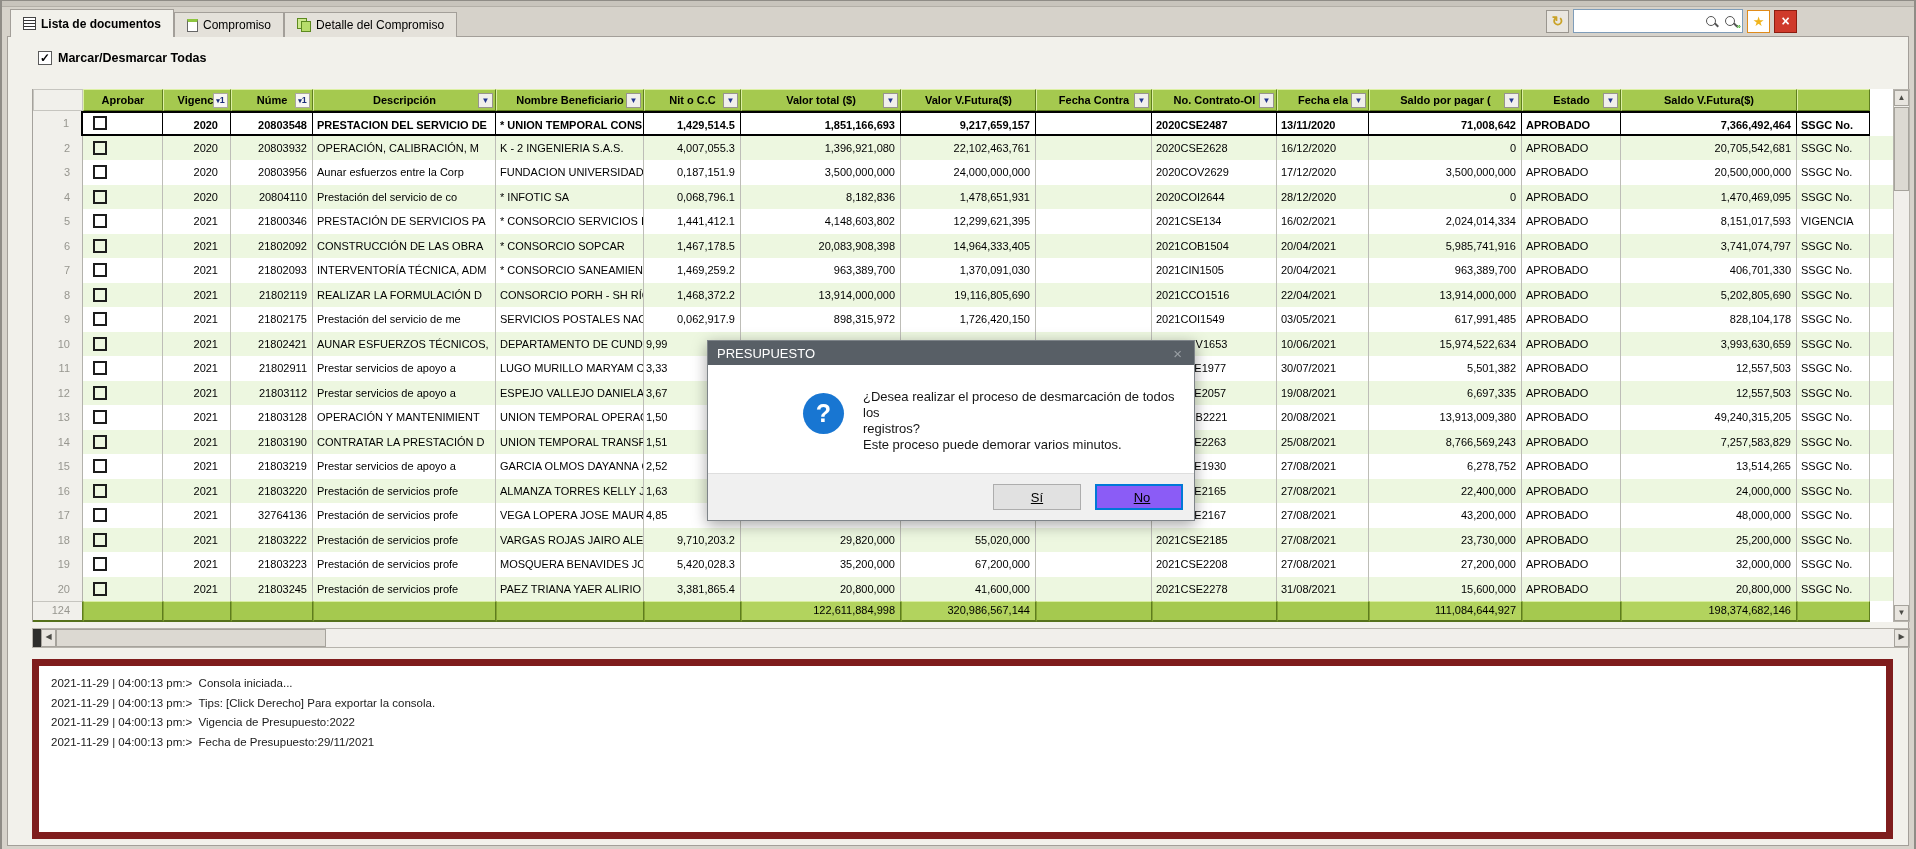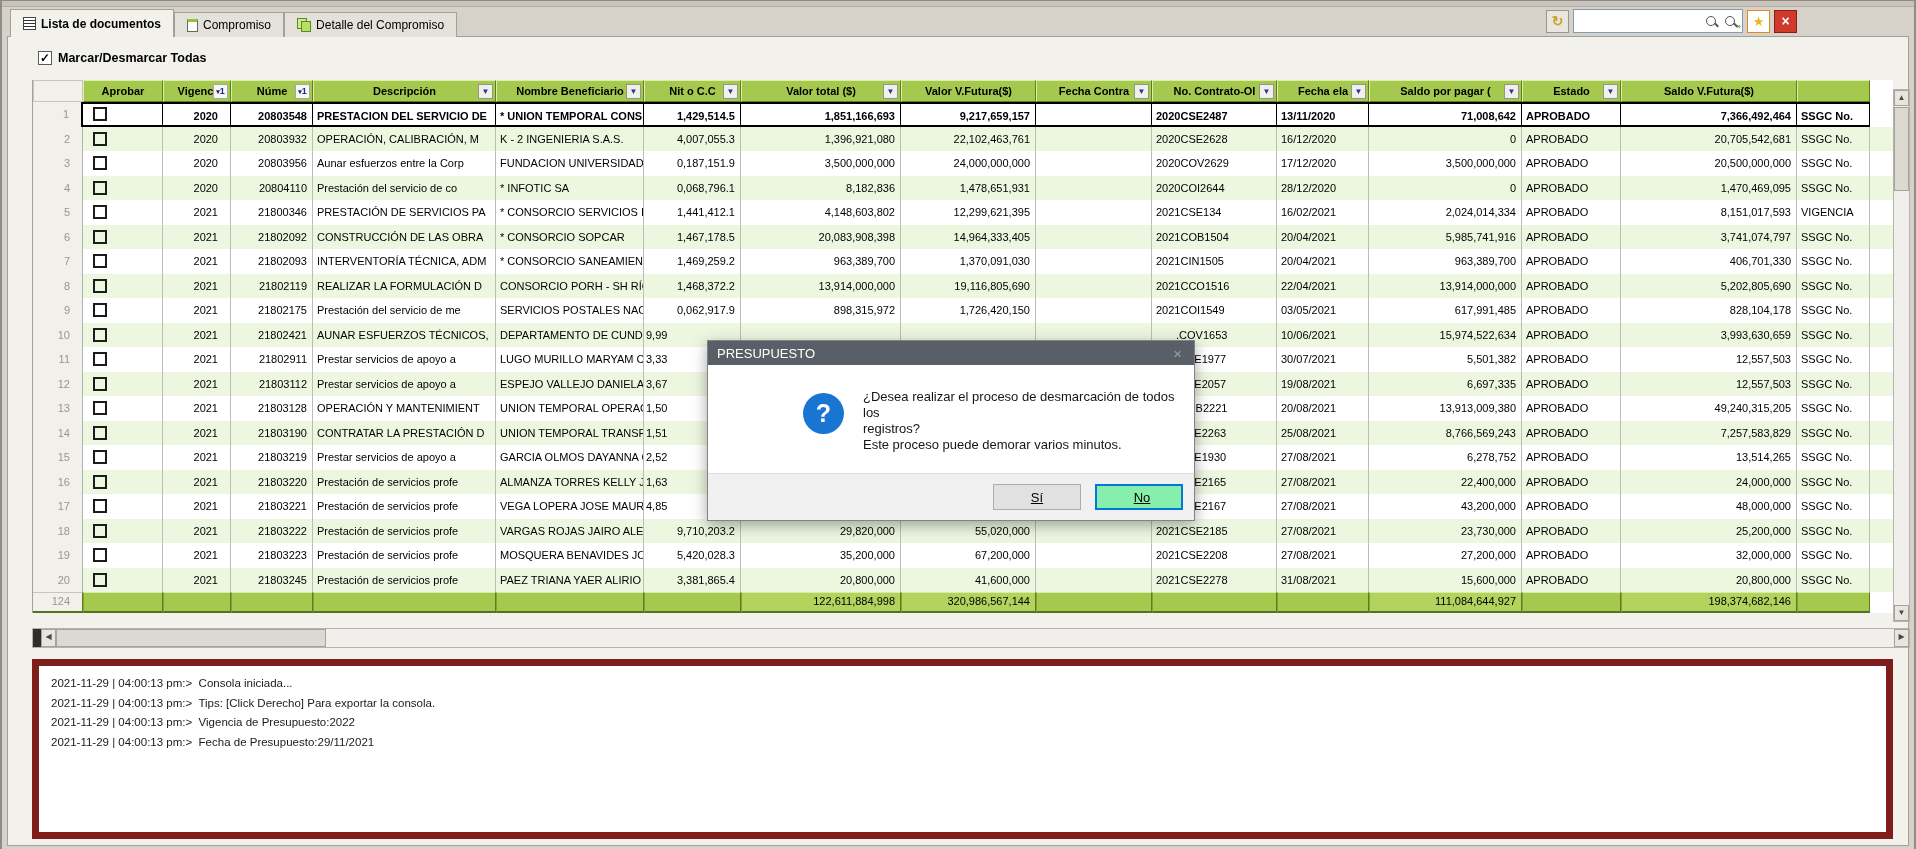--- a/index.html
+++ b/index.html
@@ -36,21 +36,21 @@
   .mag.next b { position:absolute; right:-4px; bottom:-3px; color:#3fae2a; font-size:8px; font-style:normal; }
   .tbtn.star { background:#fff; border:1px solid #e08b1a; color:#f0b41c; font-size:13px; }
   .tbtn.closebtn { background:#cf3a2b; border:1px solid #8c1d10; color:#fff; font-weight:bold; font-size:14px; }
 
   
   .selectall { position:absolute; left:36px; top:50px; display:flex; align-items:center; gap:6px; font-size:12.5px; font-weight:bold; z-index:4; }
   .sa-cb { width:14px; height:14px; border:1px solid #5a5a5a; background:#fff; font-size:12px; line-height:12px; text-align:center; }
   .sa-cb::after { content:"✓"; }
 
   
-  .grid { position:absolute; left:30px; top:79px; width:1861px; z-index:3; background:#fff; border-left:1px solid #a5a29c; }
+  .grid { position:absolute; left:30px; top:88px; width:1861px; z-index:3; background:#fff; border-left:1px solid #a5a29c; }
   .hdr-row { display:flex; height:22px; }
   .hcell { flex:none; position:relative; background:#a5c94f; font-size:11px; font-weight:bold; text-align:center; line-height:20px;
            border-top:1px solid #dcf0a4; border-left:1px solid #dcf0a4; border-right:1px solid #5e7d1e; border-bottom:1px solid #5e7d1e;
            overflow:hidden; white-space:nowrap; }
   .hcell.corner { background:#f1f0eb; border:1px solid #c6c5bf; }
   .filterbtn { position:absolute; right:2px; top:3px; width:15px; height:15px; background:#f0efeb; border:1px solid #97948e;
                font-size:8px; line-height:13px; color:#23368f; text-align:center; }
   .filterbtn::after { content:"▼"; }
   .sortbadge { position:absolute; right:2px; top:3px; width:15px; height:15px; background:#f7f6f2; border:1px solid #aaa79f;
                font-size:9px; line-height:13px; color:#1c2e7a; text-align:center; font-weight:bold; }
@@ -97,21 +97,21 @@
   .dialog { position:absolute; left:705px; top:339px; width:488px; height:181px; background:#fff; z-index:50;
             box-shadow:0 4px 14px rgba(0,0,0,.35); border:1px solid #7e8489; }
   .dlg-title { height:24px; background:#585f66; color:#fff; font-size:13px; display:flex; align-items:center; padding-left:9px; }
   .dlg-x { margin-left:auto; margin-right:12px; color:#9aa0a5; font-size:15px; }
   .dlg-body { position:relative; height:108px; background:#fff; }
   .qicon { position:absolute; left:95px; top:28px; width:41px; height:41px; border-radius:50%; background:#1876d2; color:#fff;
            font-size:25px; font-weight:bold; display:flex; align-items:center; justify-content:center; }
   .msg { position:absolute; left:155px; top:24px; font-size:13px; line-height:16px; color:#151515; }
   .dlg-foot { height:47px; background:#f0f0f0; border-top:1px solid #dedede; display:flex; justify-content:flex-end; align-items:center; gap:14px; padding-right:11px; }
   .dbtn { width:88px; height:26px; background:#e1e1e1; border:1px solid #adadad; font-size:13px; font-family:"Liberation Sans", sans-serif;text-decoration:underline; }
-  .dbtn.focus { border:2px solid #0078d7; background:#86efac;padding-left:12px; }
+  .dbtn.focus { border:2px solid #0078d7; background:#8b5cf6;padding-left:12px; }
 
   
   .console { position:absolute; left:30px; top:658px; width:1861px; height:180px; background:#fff; border:7px solid #7f1d1d; z-index:3;
              padding:8px 0 0 12px; }
   .cline { font-size:11.5px; line-height:19.5px; color:#1a1a1a; white-space:pre; }
 </style>
 </head>
 <body>
 
 <div class="screen">
@@ -516,21 +516,21 @@
     <div class="cell c14 num-r">24,000,000</div>
     <div class="cell c15 txt">SSGC No.</div>
   </div>
 
   <div class="row covered">
     <div class="cell c0 rownum">17</div>
     <div class="cell c1 aprobar">
             <span class="cb"></span>
           </div>
     <div class="cell c2 num-r vig">2021</div>
-    <div class="cell c3 num-r">21803221</div>
+    <div class="cell c3 num-r">32764136</div>
     <div class="cell c4 txt">Prestación de servicios profe</div>
     <div class="cell c5 txt">VEGA LOPERA JOSE MAURICIO</div>
     <div class="cell c6 nit">4,85</div>
     <div class="cell c7 num-r"></div>
     <div class="cell c8 num-r"></div>
     <div class="cell c9 txt"></div>
     <div class="cell c10 txt contrato">.CSE2167</div>
     <div class="cell c11 txt">27/08/2021</div>
     <div class="cell c12 num-r">43,200,000</div>
     <div class="cell c13 txt">APROBADO</div>

